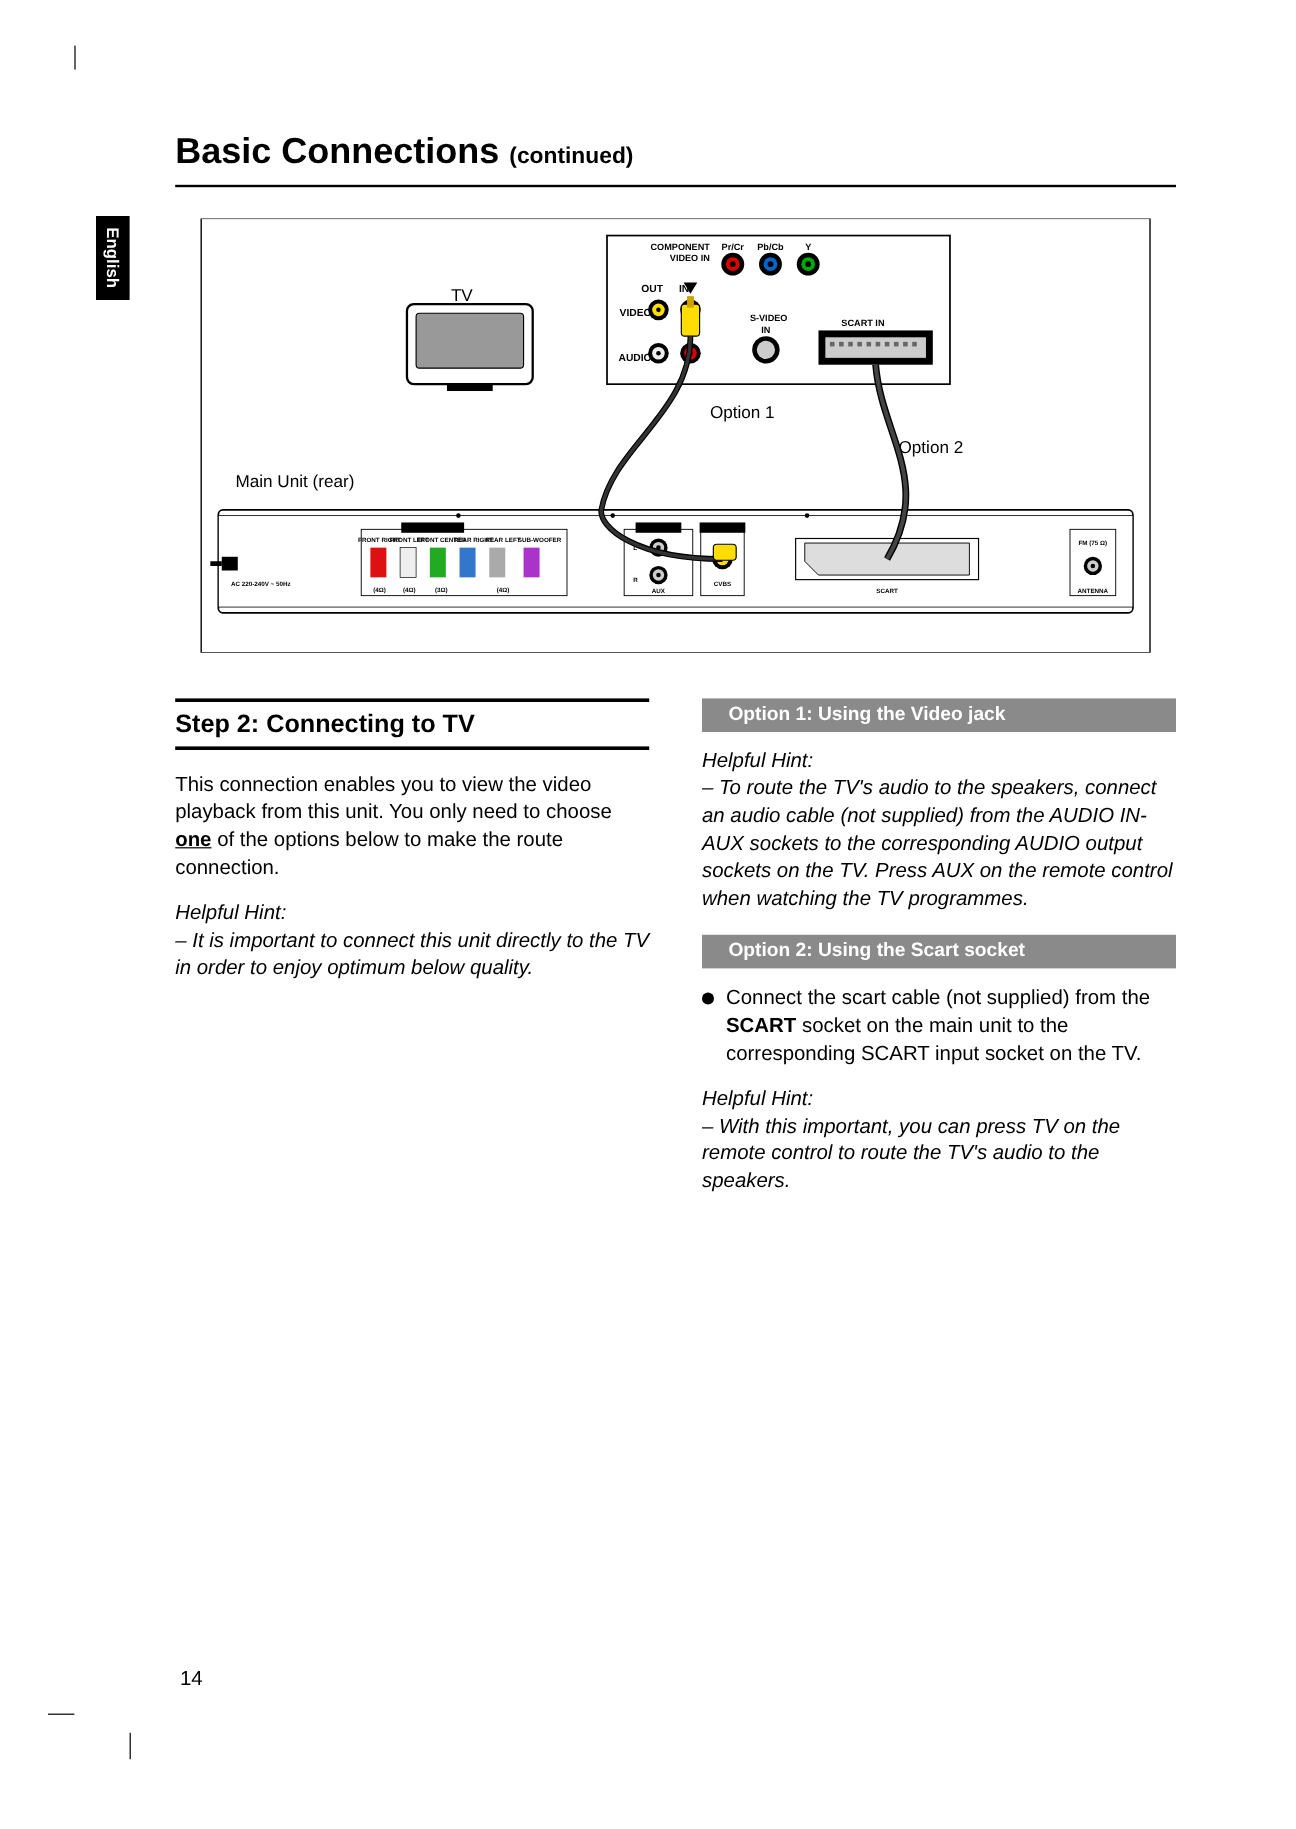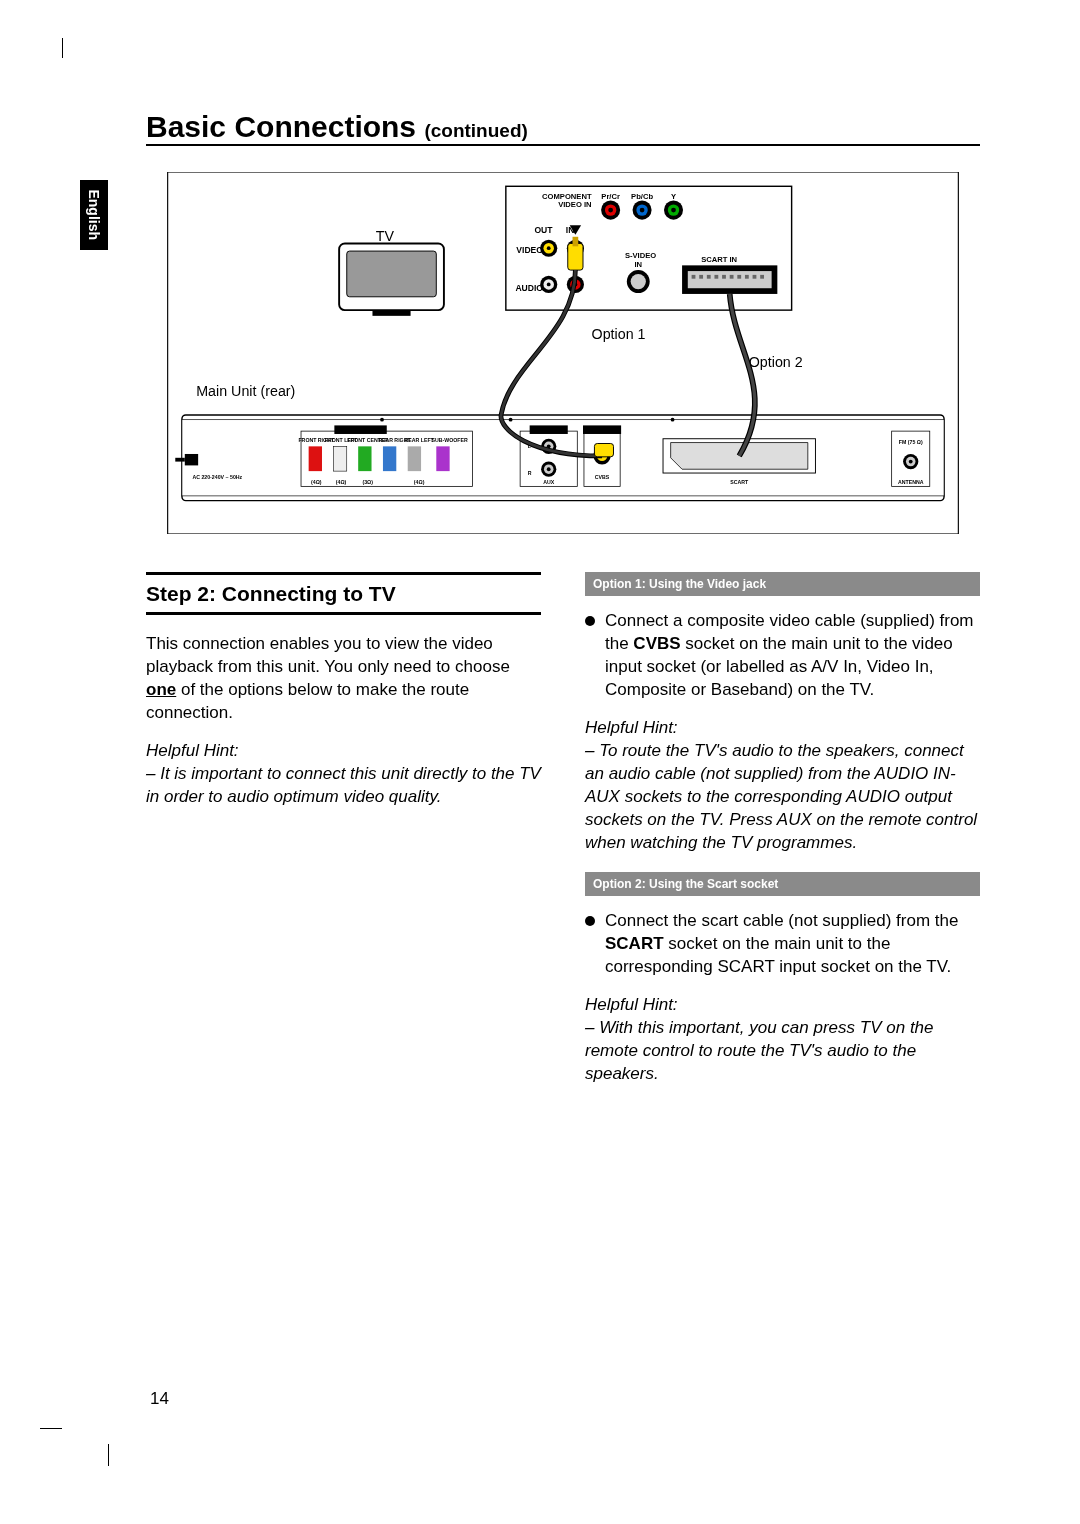--- a/index.html
+++ b/index.html
@@ -1,37 +1,37 @@
 <!DOCTYPE html>
 <html><head>
 <meta charset="utf-8">
 <style>
   * { box-sizing: border-box; margin: 0; padding: 0; }
   html, body { width: 1080px; height: 1524px; background: #fff; font-family: "Gill Sans", "Gill Sans MT", "Segoe UI", Arial, sans-serif; color: #000; }
   .page { position: relative; width: 1080px; height: 1524px; padding: 110px 100px 60px 100px; }
   .lang-tab { position: absolute; left: 80px; top: 180px; width: 28px; height: 70px; background: #000; color: #fff; font-weight: bold; font-size: 14px; display: flex; align-items: center; justify-content: center; writing-mode: vertical-rl; text-orientation: mixed; transform: rotate(180deg); }
   .lang-tab span { transform: rotate(180deg); writing-mode: vertical-rl; }
-  .title-row { border-bottom: 2px solid #000; margin-bottom: 18px; margin-left: 46px; }
+  .title-row { border-bottom: 2px solid #000; padding-bottom: 10px; margin-bottom: 18px; margin-left: 46px; }
   .title { font-size: 30px; font-weight: bold; display: inline; }
   .title-sub { font-size: 19px; font-weight: bold; display: inline; }
   .figure { margin-left: 46px; border: none; background: #fff; padding: 8px 0 10px 0; height: 380px; position: relative; }
   .fig-svg { width: 100%; height: 100%; }
   .fig-label { font-family: "Gill Sans", "Segoe UI", Arial, sans-serif; font-size: 15px; fill: #000; }
   .fig-small { font-family: Arial, sans-serif; font-size: 8px; font-weight: bold; fill: #000; }
   .fig-tiny { font-family: Arial, sans-serif; font-size: 5.5px; font-weight: bold; fill: #000; }
   .fig-bold { font-family: Arial, sans-serif; font-size: 9px; font-weight: bold; fill: #000; }
   .columns { display: flex; gap: 44px; margin-top: 28px; margin-left: 46px; }
   .col { flex: 1 1 0; min-width: 0; }
   .step-head { border-top: 3px solid #000; border-bottom: 3px solid #000; padding: 7px 0 6px 0; margin-bottom: 18px; }
   .step-head-text { font-size: 21px; font-weight: bold; }
   .para { font-size: 17px; line-height: 1.35; margin-bottom: 16px; }
   .under { text-decoration: underline; font-weight: bold; text-align: right; }
   .hint-label { font-style: italic; font-size: 17px; margin-bottom: 2px; }
   .hint-body { font-style: italic; font-size: 17px; line-height: 1.35; margin-bottom: 18px; }
-  .option-bar { background: #8a8a8a; color: #fff; font-weight: bold; font-size: 12px; padding: 5px 8px; margin-bottom: 14px; }
+  .option-bar { background: #8a8a8a; color: #fff; font-weight: bold; font-size: 16px; padding: 5px 22px; margin-bottom: 14px; }
   .bullet-row { display: flex; gap: 10px; margin-bottom: 16px; }
   .bullet-dot { width: 10px; height: 10px; border-radius: 50%; background: #000; flex: 0 0 auto; margin-top: 6px; }
   .bullet-text { font-size: 17px; line-height: 1.35; }
   .bold { font-weight: bold; }
   .page-num { position: absolute; left: 150px; bottom: 115px; font-size: 17px; }
   .crop { position: absolute; border-color: #000; }
   .crop.tl-v { left: 62px; top: 38px; width: 0; height: 20px; border-left: 1px solid #000; }
   .crop.bl-h { left: 40px; bottom: 95px; width: 22px; height: 0; border-top: 1px solid #000; }
   .crop.bl-v { left: 108px; bottom: 58px; width: 0; height: 22px; border-left: 1px solid #000; }
 </style>
@@ -215,31 +215,25 @@
 
   <div class="columns">
     <div class="col">
       <div class="step-head">
         <span class="step-head-text">Step 2:  Connecting to TV</span>
       </div>
       <p class="para">
         <span>This connection enables you to view the video playback from this unit. You only need to choose </span><span class="under">one</span><span> of the options below to make the route connection.</span>
       </p>
       <p class="hint-label">Helpful Hint:</p>
-      <p class="hint-body">–  It is important to connect this unit directly to the TV in order to audio optimum video quality.</p>
+      <p class="hint-body">–  It is important to connect this unit directly to the TV in order to enjoy optimum below quality.</p>
     </div>
 
     <div class="col">
       <div class="option-bar">Option 1: Using the Video jack</div>
-      <div class="bullet-row">
-        <div class="bullet-dot"></div>
-        <div class="bullet-text">
-          <span>Connect a composite video cable (supplied) from the </span><span class="bold">CVBS</span><span> socket on the main unit to the video input socket (or labelled as A/V In, Video In, Composite or Baseband) on the TV.</span>
-        </div>
-      </div>
       <p class="hint-label">Helpful Hint:</p>
       <p class="hint-body">–  To route the TV's audio to the speakers, connect an audio cable (not supplied) from the AUDIO IN-AUX sockets to the corresponding AUDIO output sockets on the TV. Press AUX on the remote control when watching the TV programmes.</p>
 
       <div class="option-bar">Option 2: Using the Scart socket</div>
       <div class="bullet-row">
         <div class="bullet-dot"></div>
         <div class="bullet-text">
           <span>Connect the scart cable (not supplied) from the </span><span class="bold">SCART</span><span> socket on the main unit to the corresponding SCART input socket on the TV.</span>
         </div>
       </div>

